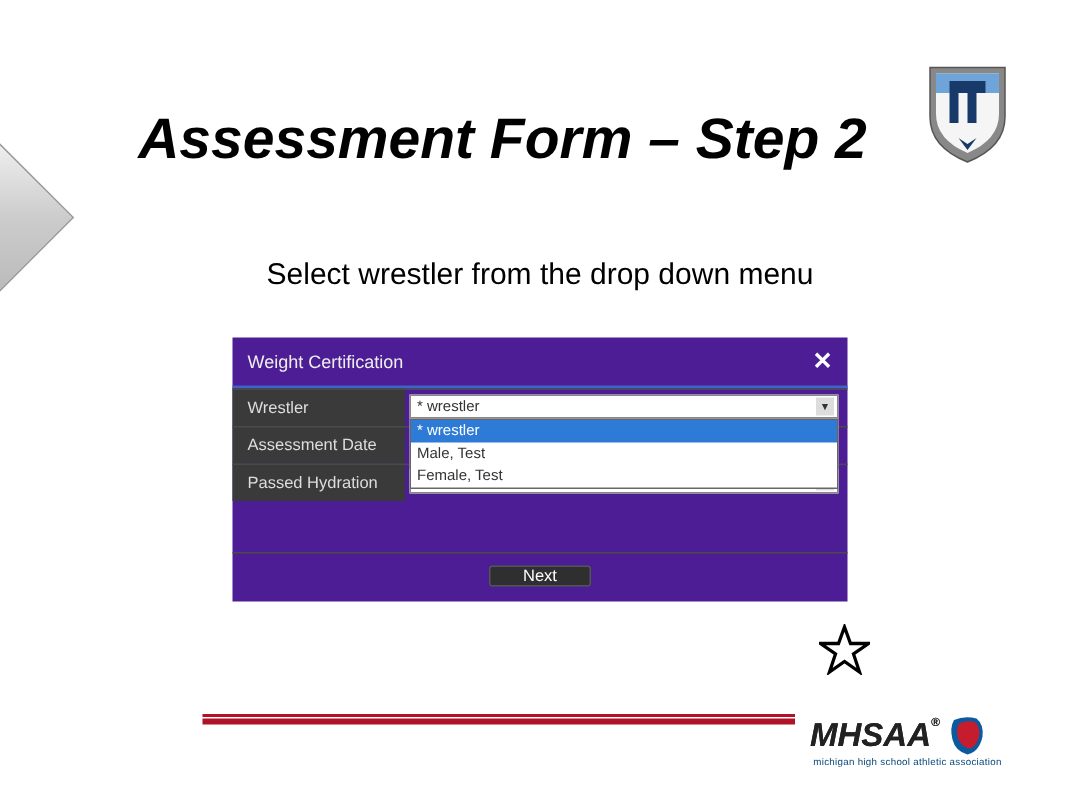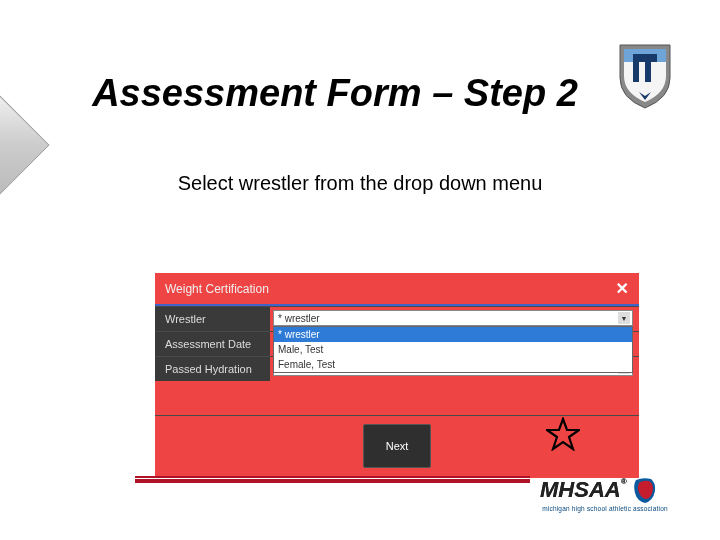--- a/index.html
+++ b/index.html
@@ -38,26 +38,25 @@
     top: 172px; left: 0; right: 0;
     text-align: center;
     font-size: 20px;
     color: #000;
   }
 
   
   .form-panel {
     position: absolute;
     top: 225px; left: 155px;
-    width: 484px;
-    background: #ef4444;
+    width: 410px;
+    background: #4c1d95;
     font-family: "Segoe UI", Arial, sans-serif;
     font-size: 11px;
     color: #ddd;
-    margin-top: 48px;
   }
   .panel-header {
     display: flex;
     justify-content: space-between;
     align-items: center;
     padding: 6px 10px 6px 10px;
     border-bottom: 2px solid #3f63c7;
     color: #eee;
     font-size: 12px;
   }
@@ -113,21 +112,21 @@
     margin-top: 34px;
     padding: 8px 0 10px 0;
     display: flex;
     justify-content: center;
     border-top: 1px solid #4a4a4a;
   }
   .next-btn {
     background: #2f2f2f;
     border: 1px solid #555;
     color: #fff;
-    padding: 15px 22px;
+    padding: 0 22px;
     font-size: 11px;
     border-radius: 2px;
   }
 
   
   .star-wrap { position: absolute; right: 140px; bottom: 85px; }
   .star-wrap svg { width: 34px; height: 34px; }
 
   
   .mhsaa { position: absolute; right: 50px; bottom: 28px; width: 130px; }

